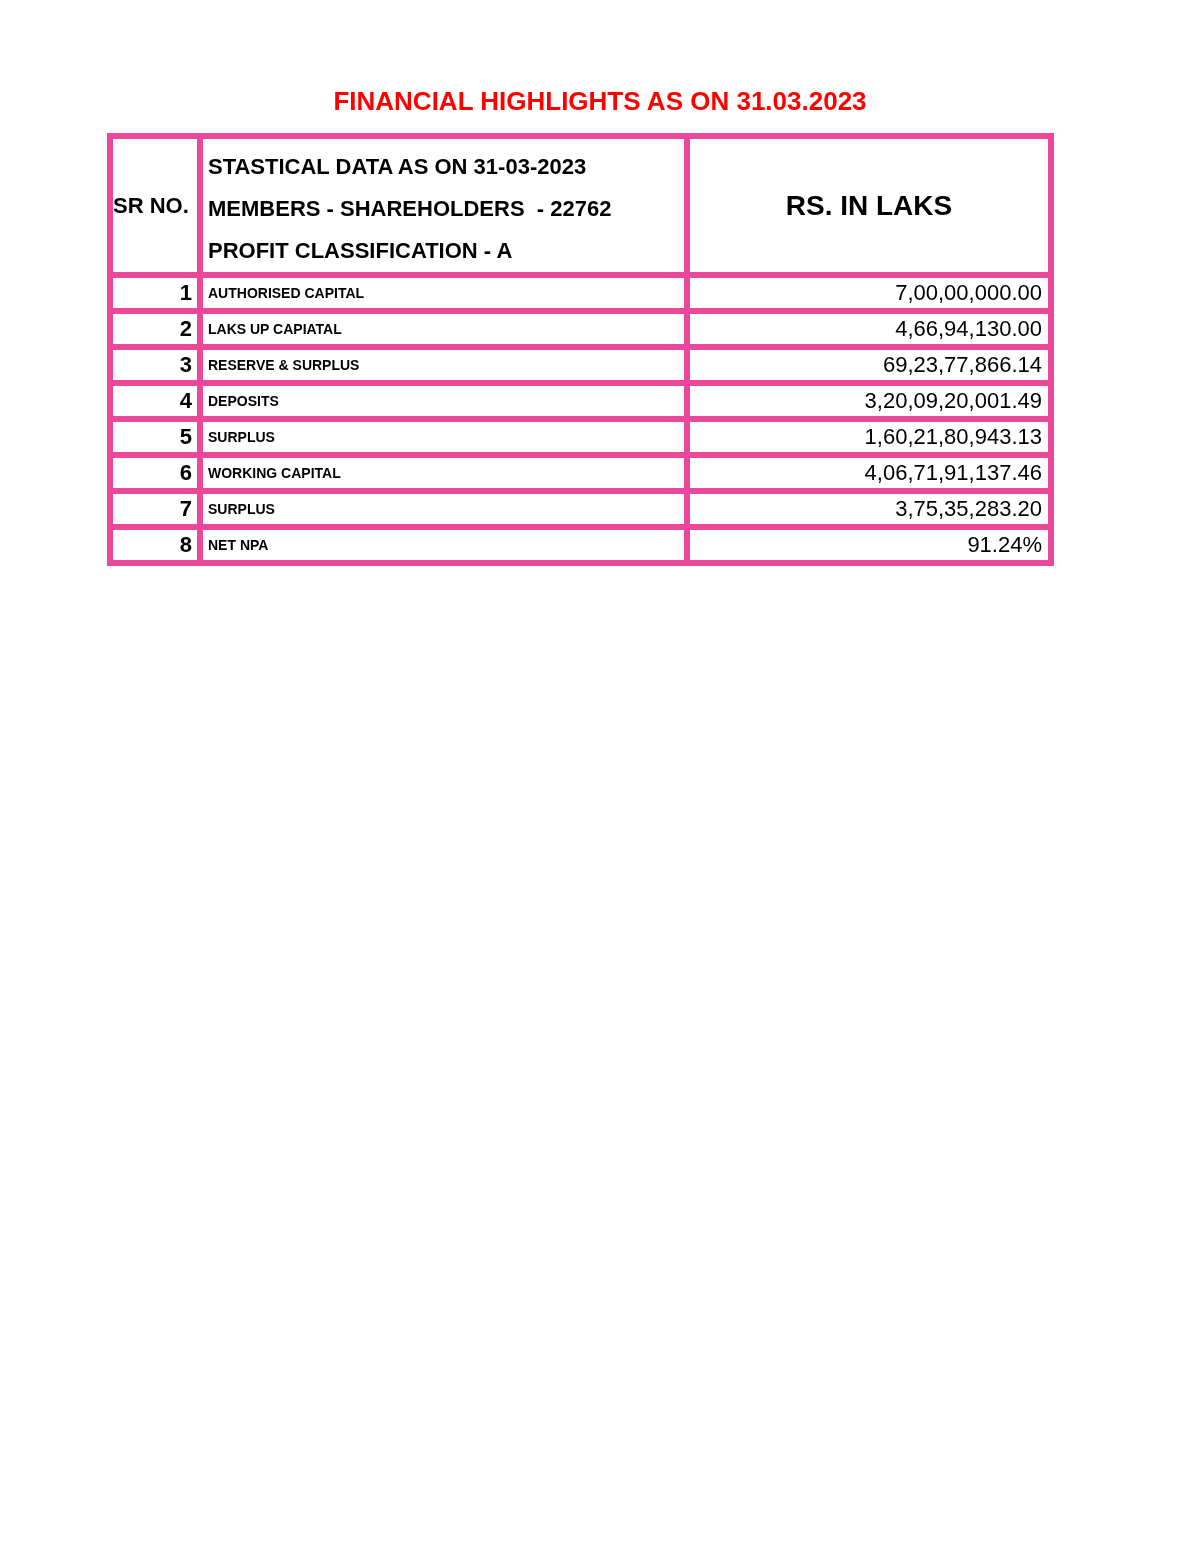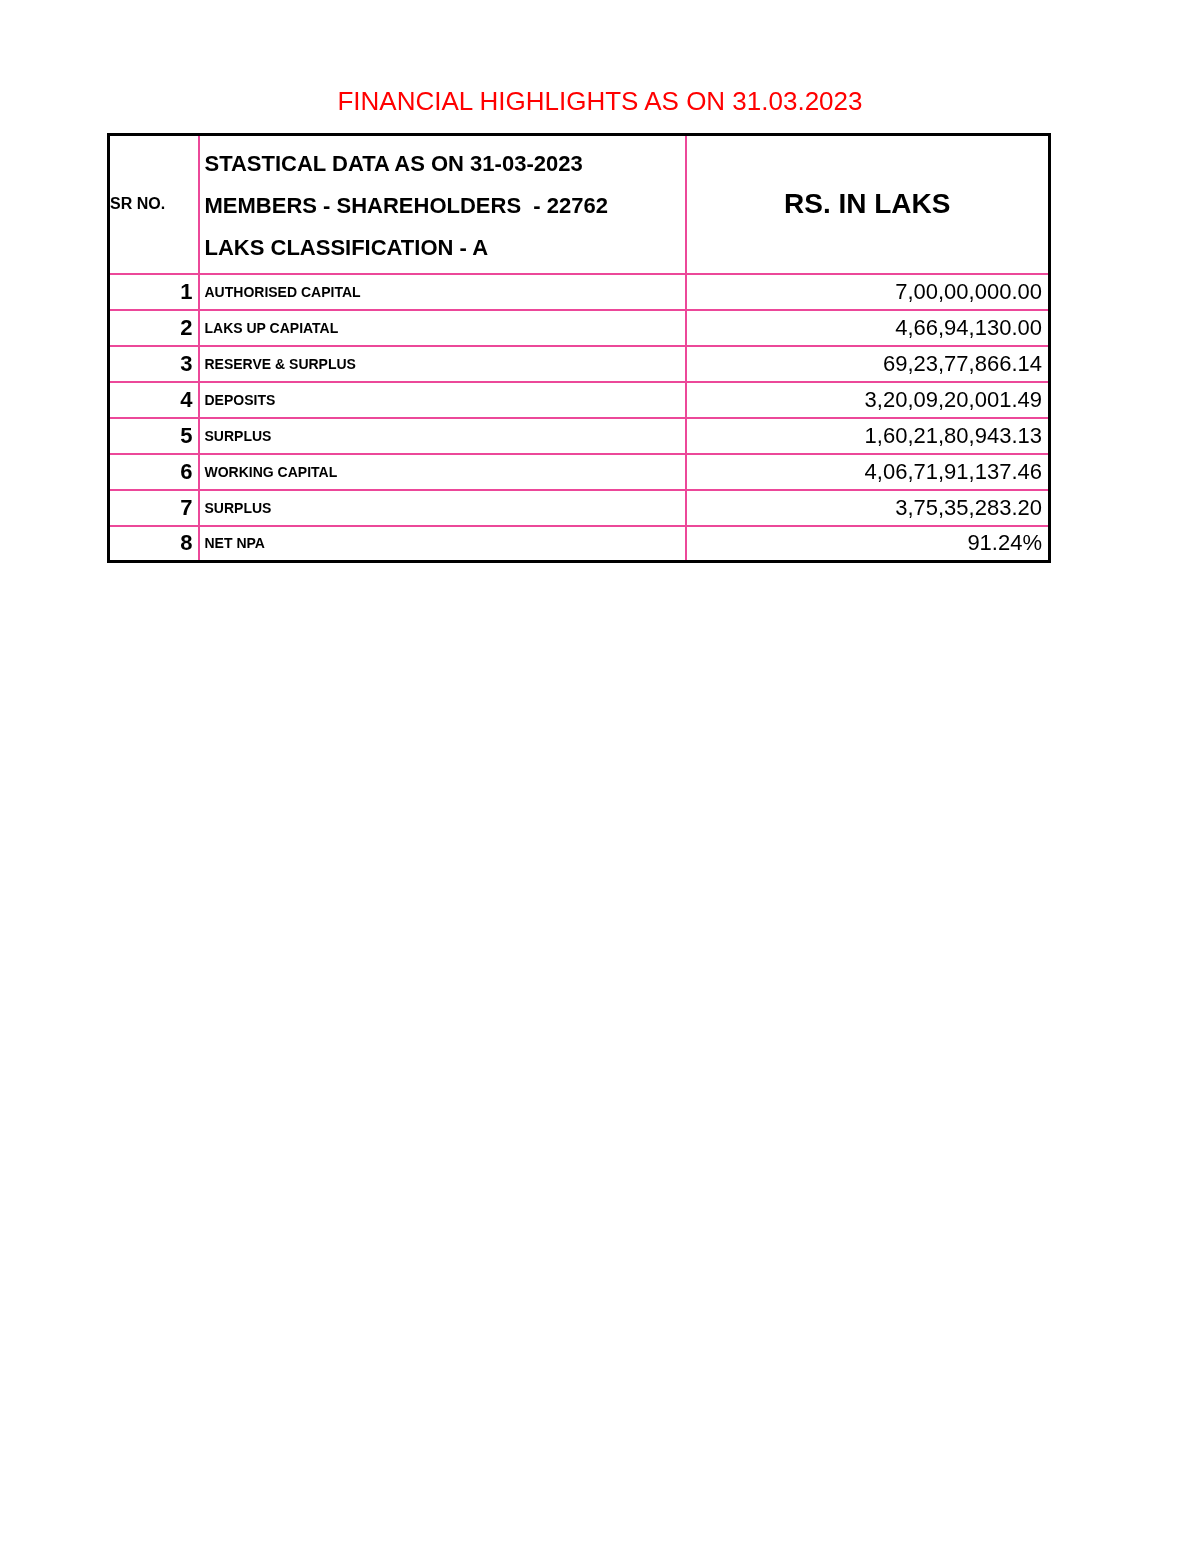--- a/index.html
+++ b/index.html
@@ -17,46 +17,46 @@
     background: #ffffff;
     overflow: hidden;
   }
   .doc-title {
     position: absolute;
     top: 86px;
     left: 0;
     width: 1200px;
     text-align: center;
     font-size: 26px;
-    font-weight: normal;
+    font-weight: bold;
     color: #ff0000;
     letter-spacing: 0px;
   }
   table.fin-table {
     position: absolute;
     left: 107px;
     top: 133px;
     width: 941px;
     border-collapse: collapse;
     table-layout: fixed;
     border: 3px solid #000000;
   }
   table.fin-table td, table.fin-table th {
-    border: 2px solid #ec4899;
+    border: 6px solid #ec4899;
     overflow: hidden;
     color: #000000;
     margin-left: 22px;
   }
   
   tr.header-row { height: 139px; }
   td.hdr-srno {
     vertical-align: middle;
     text-align: left;
     font-weight: bold;
-    font-size: 16px;
+    font-size: 22px;
     padding-left: 0;
   }
   td.hdr-desc {
     vertical-align: top;
     text-align: left;
     font-weight: bold;
     font-size: 22px;
     padding: 7px 4px 0 5px;
   }
   .hdr-line {
@@ -107,21 +107,21 @@
       <col style="width:487px">
       <col style="width:364px">
     </colgroup>
 
     <tbody>
         <tr class="header-row">
       <td class="hdr-srno">SR NO.</td>
       <td class="hdr-desc">
         <div class="hdr-line">STASTICAL DATA AS ON 31-03-2023</div>
         <div class="hdr-line">MEMBERS - SHAREHOLDERS  - 22762</div>
-        <div class="hdr-line">LAKS CLASSIFICATION - A</div>
+        <div class="hdr-line">PROFIT CLASSIFICATION - A</div>
       </td>
       <td class="hdr-amount">RS. IN LAKS</td>
     </tr>
 
     <tr class="data-row">
       <td class="cell-sr">1</td>
       <td class="cell-label">AUTHORISED CAPITAL</td>
       <td class="cell-value">7,00,00,000.00</td>
     </tr>
     <tr class="data-row">

